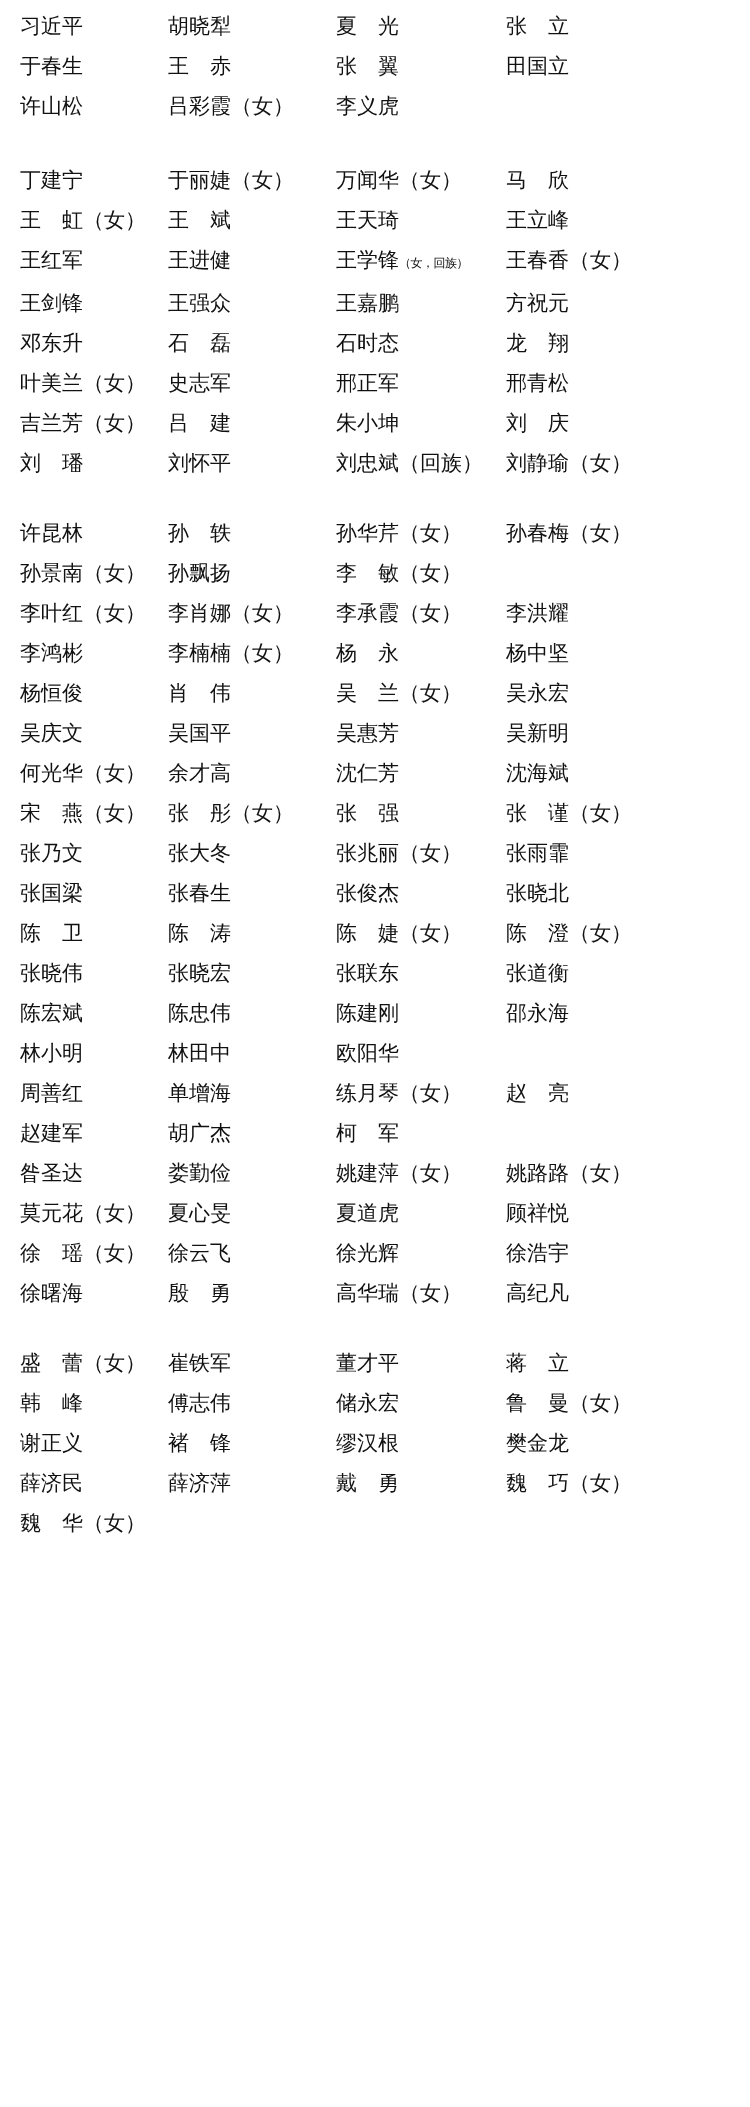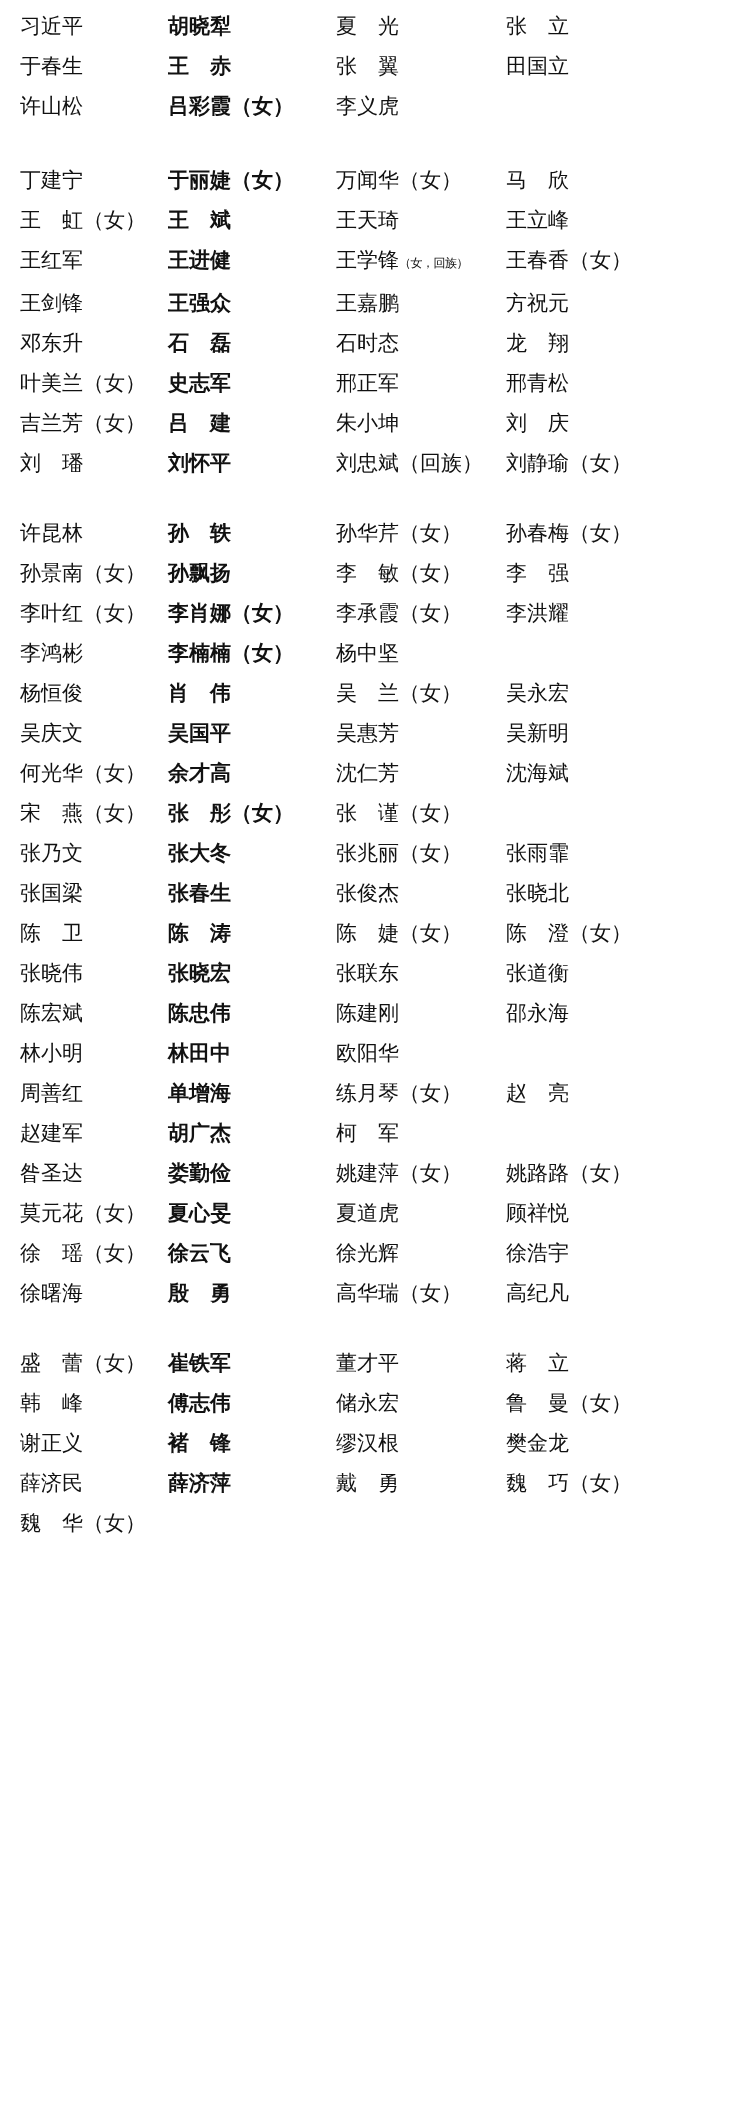--- a/index.html
+++ b/index.html
@@ -29,21 +29,21 @@
   }
   .cell {
     font-size: 21px;
     line-height: 40px;
     letter-spacing: 0px;
     white-space: nowrap;
     overflow: visible;
   }
   
   .c0 { width: 148px; padding-left: 6px; }
-  .c1 { width: 168px; font-weight: bold; }
+  .c1 { width: 168px; }
   .c2 { width: 170px; }
   .c3 { width: 180px; }
   .gap-med { height: 30px; }
   .gap-block { height: 34px; }
 
   
   .sub {
     font-size: 12px;
     vertical-align: baseline;
     letter-spacing: -0.5px;
@@ -130,31 +130,31 @@
         <div class="name-row">
           <div class="cell c0">许昆林</div>
           <div class="cell c1">孙　轶</div>
           <div class="cell c2">孙华芹（女）</div>
           <div class="cell c3">孙春梅（女）</div>
         </div>
         <div class="name-row">
           <div class="cell c0">孙景南（女）</div>
           <div class="cell c1">孙飘扬</div>
           <div class="cell c2">李　敏（女）</div>
-          <div class="cell c3">李　强</div>
         </div>
         <div class="name-row">
           <div class="cell c0">李叶红（女）</div>
           <div class="cell c1">李肖娜（女）</div>
           <div class="cell c2">李承霞（女）</div>
           <div class="cell c3">李洪耀</div>
         </div>
         <div class="name-row">
           <div class="cell c0">李鸿彬</div>
           <div class="cell c1">李楠楠（女）</div>
+          <div class="cell c2">杨　永</div>
           <div class="cell c3">杨中坚</div>
         </div>
         <div class="name-row">
           <div class="cell c0">杨恒俊</div>
           <div class="cell c1">肖　伟</div>
           <div class="cell c2">吴　兰（女）</div>
           <div class="cell c3">吴永宏</div>
         </div>
         <div class="name-row">
           <div class="cell c0">吴庆文</div>
@@ -164,20 +164,21 @@
         </div>
         <div class="name-row">
           <div class="cell c0">何光华（女）</div>
           <div class="cell c1">余才高</div>
           <div class="cell c2">沈仁芳</div>
           <div class="cell c3">沈海斌</div>
         </div>
         <div class="name-row">
           <div class="cell c0">宋　燕（女）</div>
           <div class="cell c1">张　彤（女）</div>
+          <div class="cell c2">张　强</div>
           <div class="cell c3">张　谨（女）</div>
         </div>
         <div class="name-row">
           <div class="cell c0">张乃文</div>
           <div class="cell c1">张大冬</div>
           <div class="cell c2">张兆丽（女）</div>
           <div class="cell c3">张雨霏</div>
         </div>
         <div class="name-row">
           <div class="cell c0">张国梁</div>

